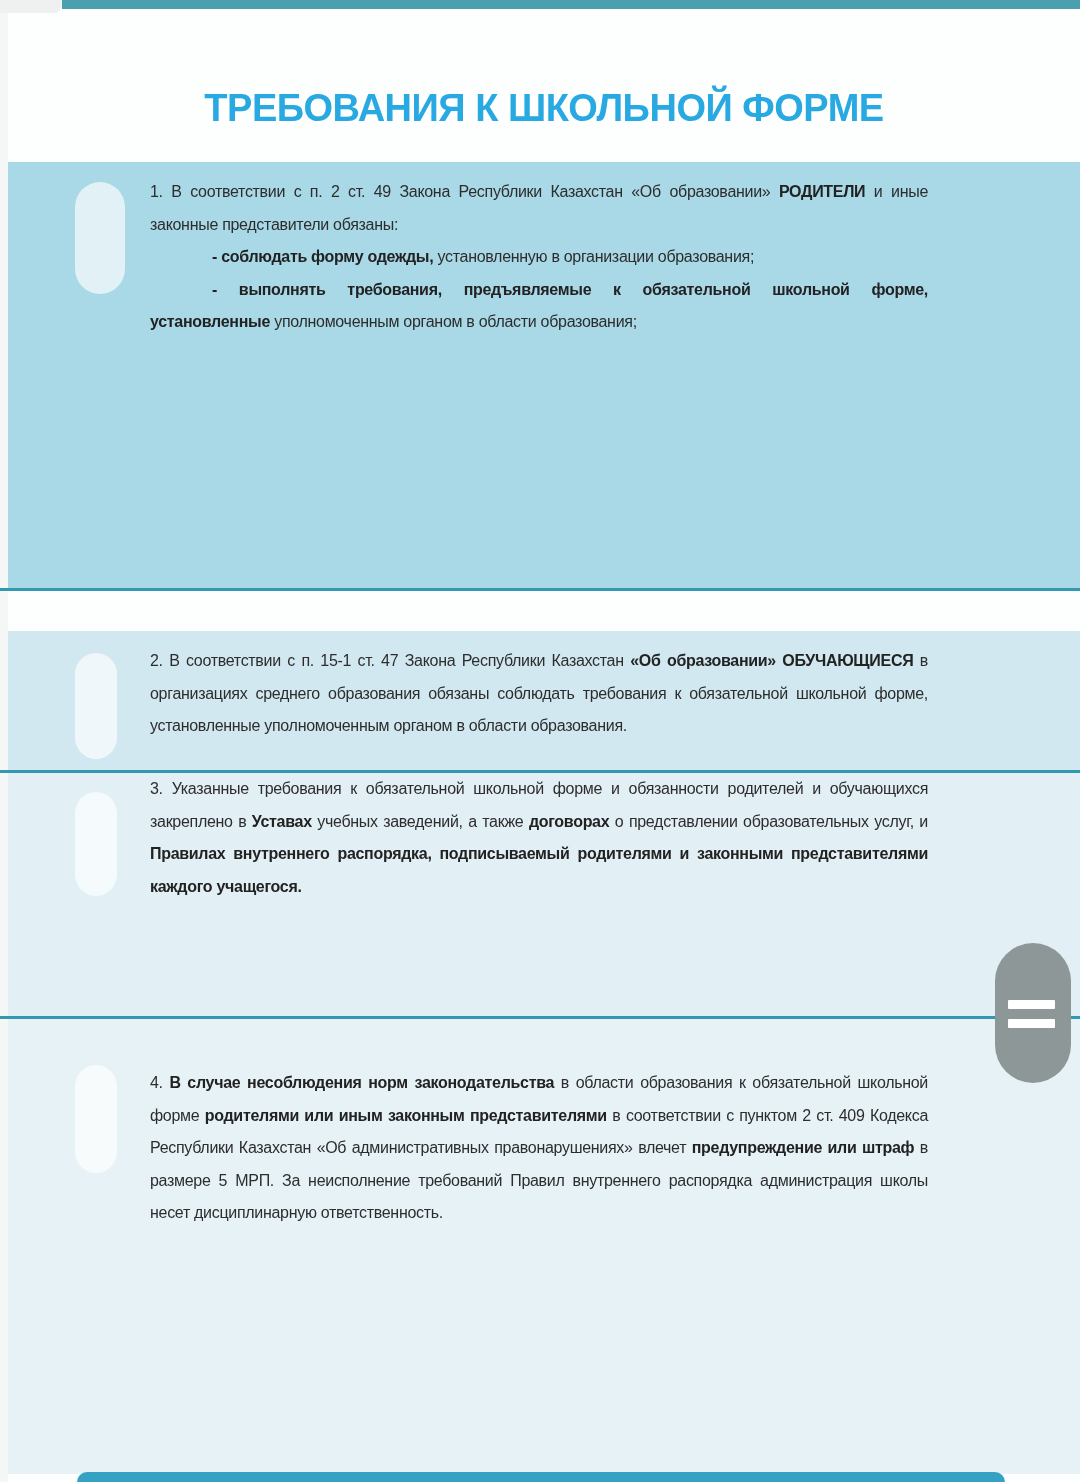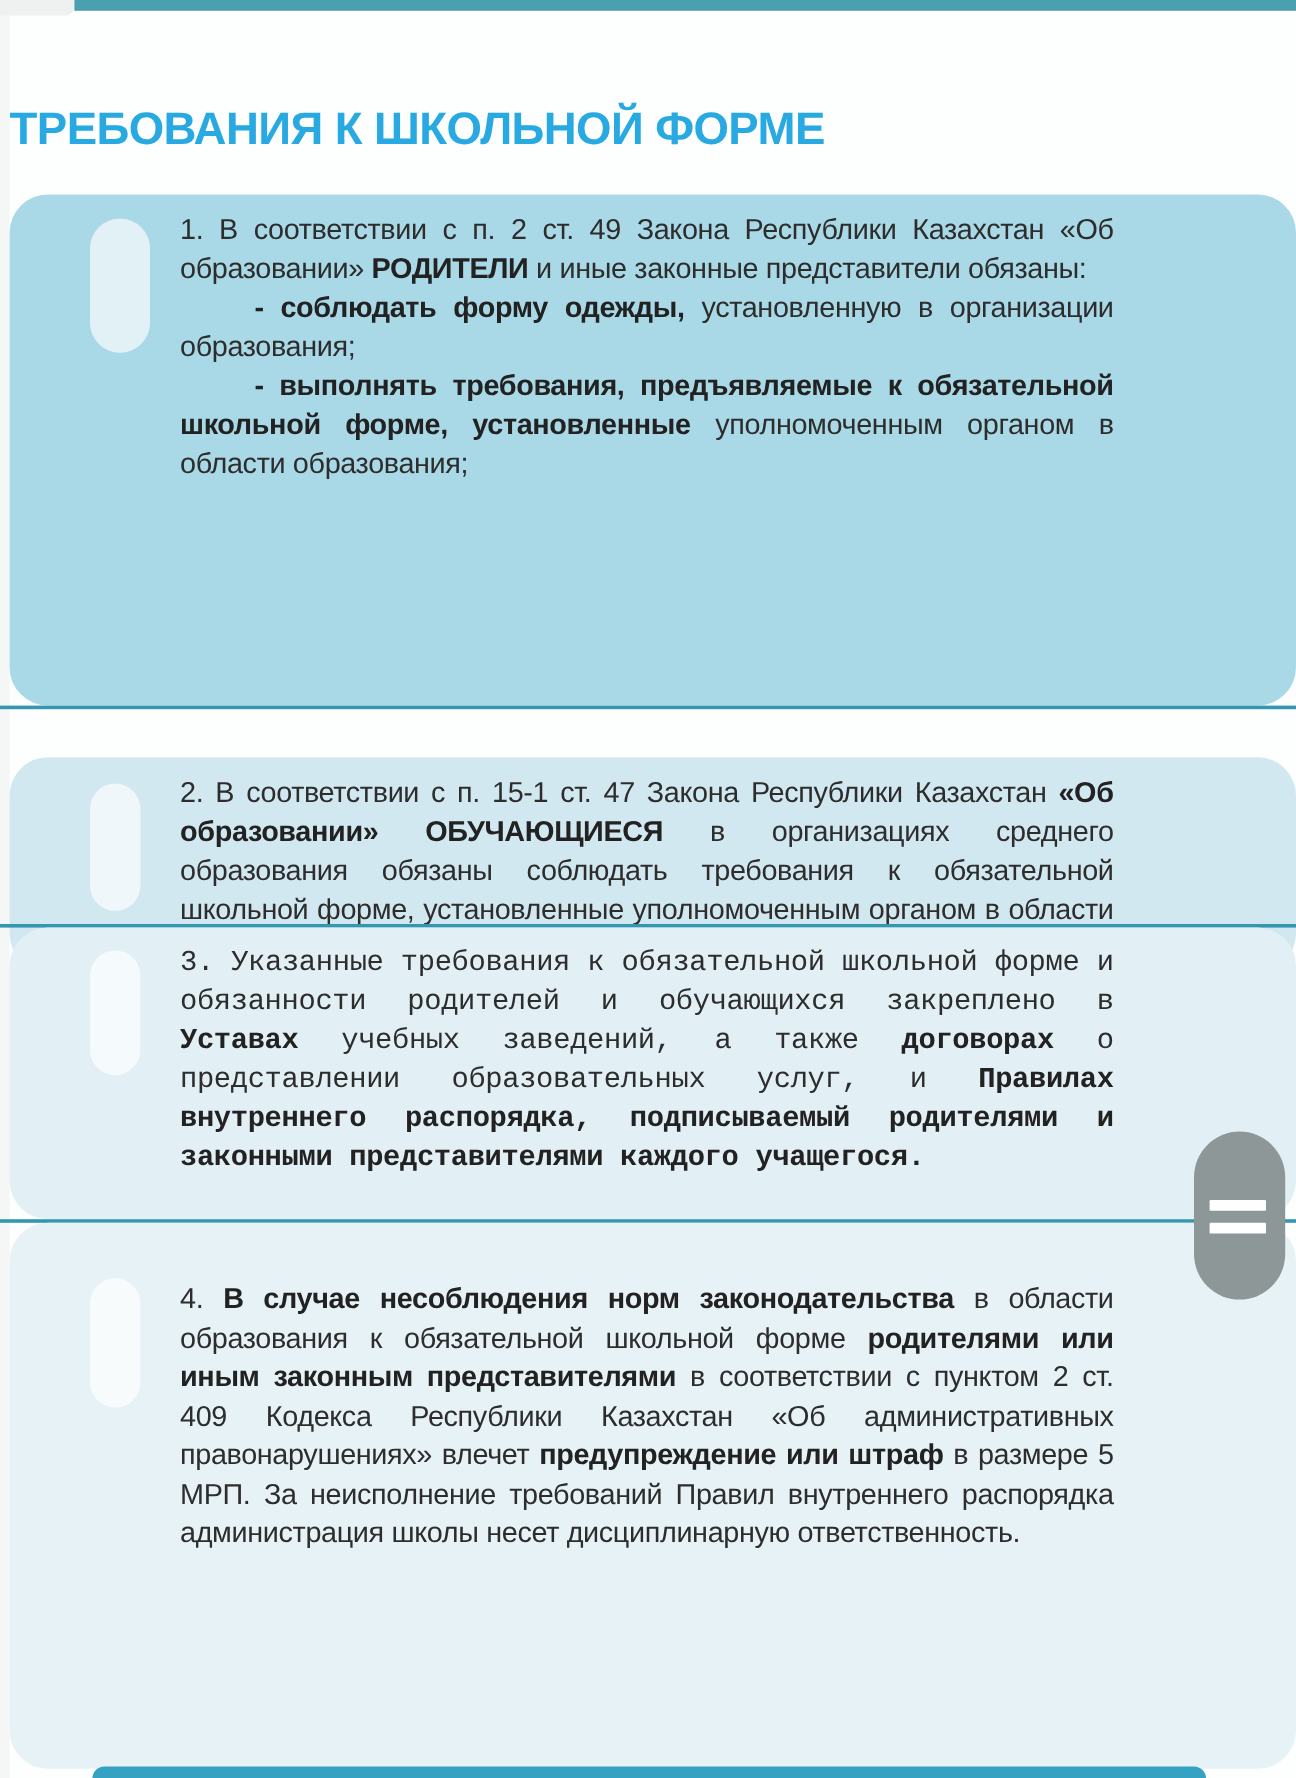--- a/index.html
+++ b/index.html
@@ -13,25 +13,25 @@
   }
   .top-corner{
     position:absolute;left:0;top:0;width:62px;height:13px;
     background:#eff1f1;border-radius:0 0 8px 0;
   }
   .top-bar{
     position:absolute;left:62px;top:0;right:0;height:9px;
   }
   .title{
     position:absolute;left:8px;right:0;top:62px;
-    text-align:left;font-size:38px;font-weight:bold;letter-spacing:-0.5px;
+    text-align:center;font-size:38px;font-weight:bold;letter-spacing:-0.5px;
   }
   .section{
     position:absolute;left:8px;right:0;overflow:hidden;
-    color:#2d2d2d;font-size:24px;line-height:32.5px;letter-spacing:-0.3px;border-radius:32px;
+    color:#2d2d2d;font-size:16px;line-height:32.5px;letter-spacing:-0.3px;
   }
   .section .text{padding:0 152px 0 142px;}
   .section p{margin:0;text-align:justify;}
   .section p.indent{text-indent:62px;}
   .section b{font-weight:700;color:#222;}
   .divider{
     position:absolute;left:0px;right:0;height:3px;
   }
   .pill{
     position:absolute;left:67px;border-radius:28px;
@@ -74,21 +74,21 @@
 <div class="section" style="top: 591px; height: 179px; background: rgb(210, 232, 240); margin-top: 40px;">
   <div class="pill" style="top:22px;width:42px;height:106px;border-radius:22px;"></div>
   <div class="text" style="padding-top:14px;">
       <p><span>2. В соответствии с п. 15-1 ст. 47 Закона Республики Казахстан </span><b>«Об образовании» ОБУЧАЮЩИЕСЯ</b><span> в организациях среднего образования обязаны соблюдать требования к обязательной школьной форме, установленные уполномоченным органом в области образования.</span></p>
     </div>
 </div>
 <div class="divider" style="top: 770px; background: rgb(51, 152, 175);"></div>
 
 <div class="section" style="top: 773px; height: 243px; background: rgb(226, 239, 245);">
   <div class="pill" style="top:19px;width:42px;height:104px;border-radius:22px;"></div>
-  <div class="text" style="padding-top:14px;font-family:Liberation Mono, monospace;">
+  <div class="text" style="padding-top:0;">
       <p><span>3. Указанные требования к обязательной школьной форме и обязанности родителей и обучающихся закреплено в </span><b>Уставах</b><span> учебных заведений, а также </span><b>договорах</b><span> о представлении образовательных услуг, и </span><b>Правилах внутреннего распорядка, подписываемый родителями и законными представителями каждого учащегося.</b></p>
     </div>
 </div>
 <div class="divider" style="top: 1016px; background: rgb(51, 152, 175);"></div>
 
 <div class="section" style="top: 1019px; height: 455px; background: rgb(231, 242, 247);">
   <div class="pill" style="top:46px;width:42px;height:108px;border-radius:22px;"></div>
   <div class="text" style="padding-top:48px;">
       <p><span>4. </span><b>В случае несоблюдения норм законодательства</b><span> в области образования к обязательной школьной форме </span><b>родителями или иным законным представителями</b><span> в соответствии с пунктом 2 ст. 409 Кодекса Республики Казахстан «Об административных правонарушениях» влечет </span><b>предупреждение или штраф</b><span> в размере 5 МРП. За неисполнение требований Правил внутреннего распорядка администрация школы несет дисциплинарную ответственность.</span></p>
     </div>

